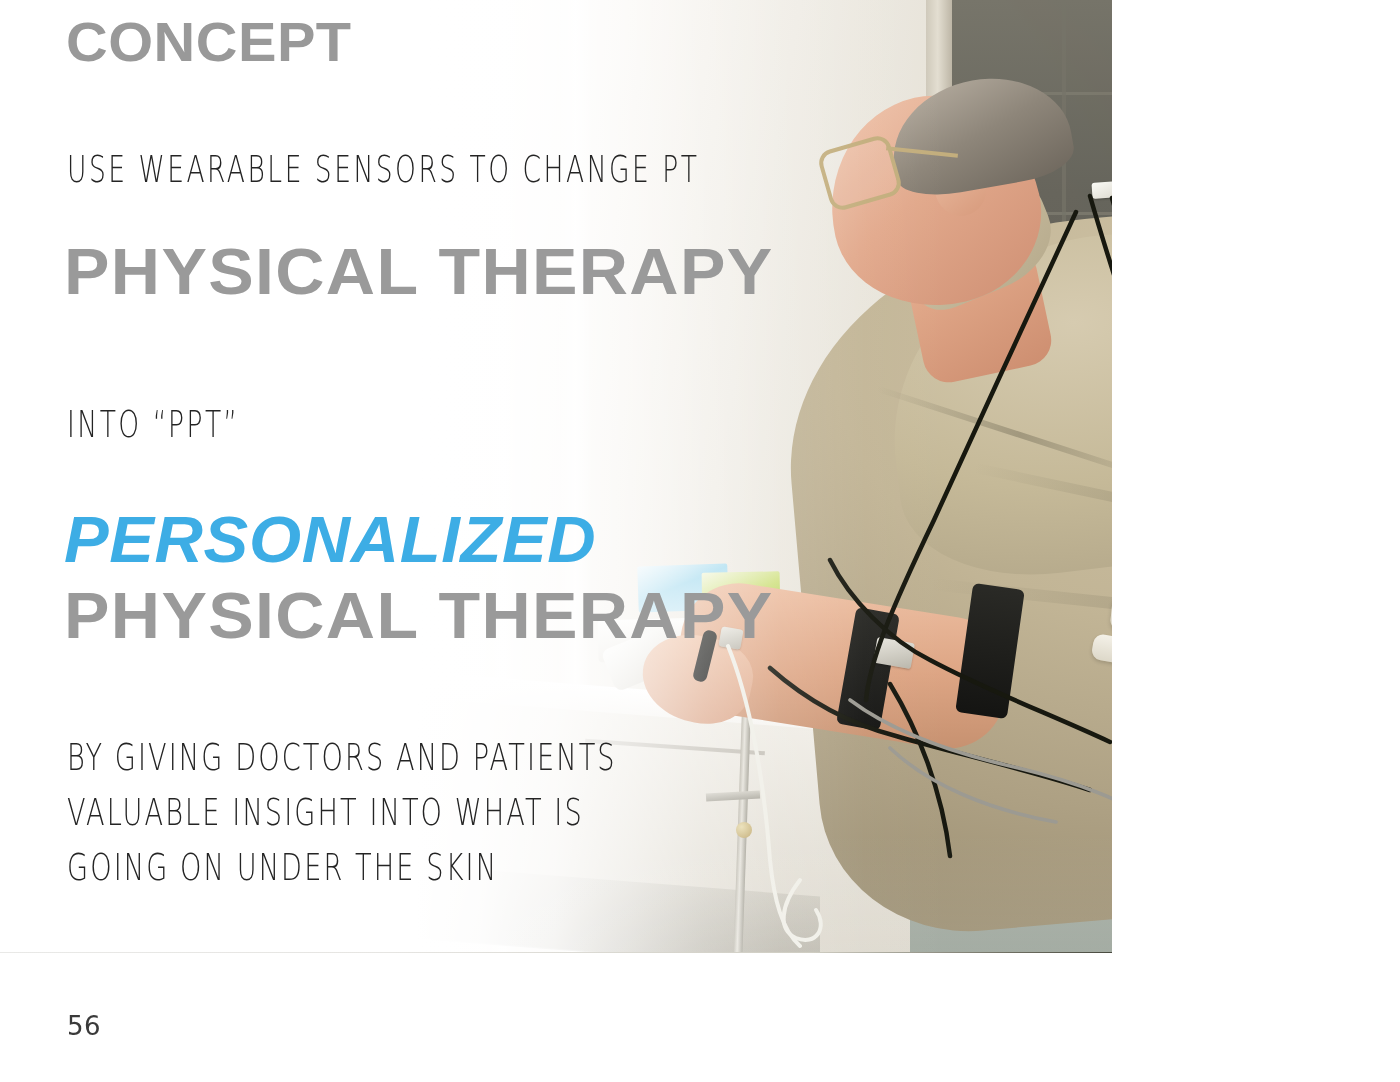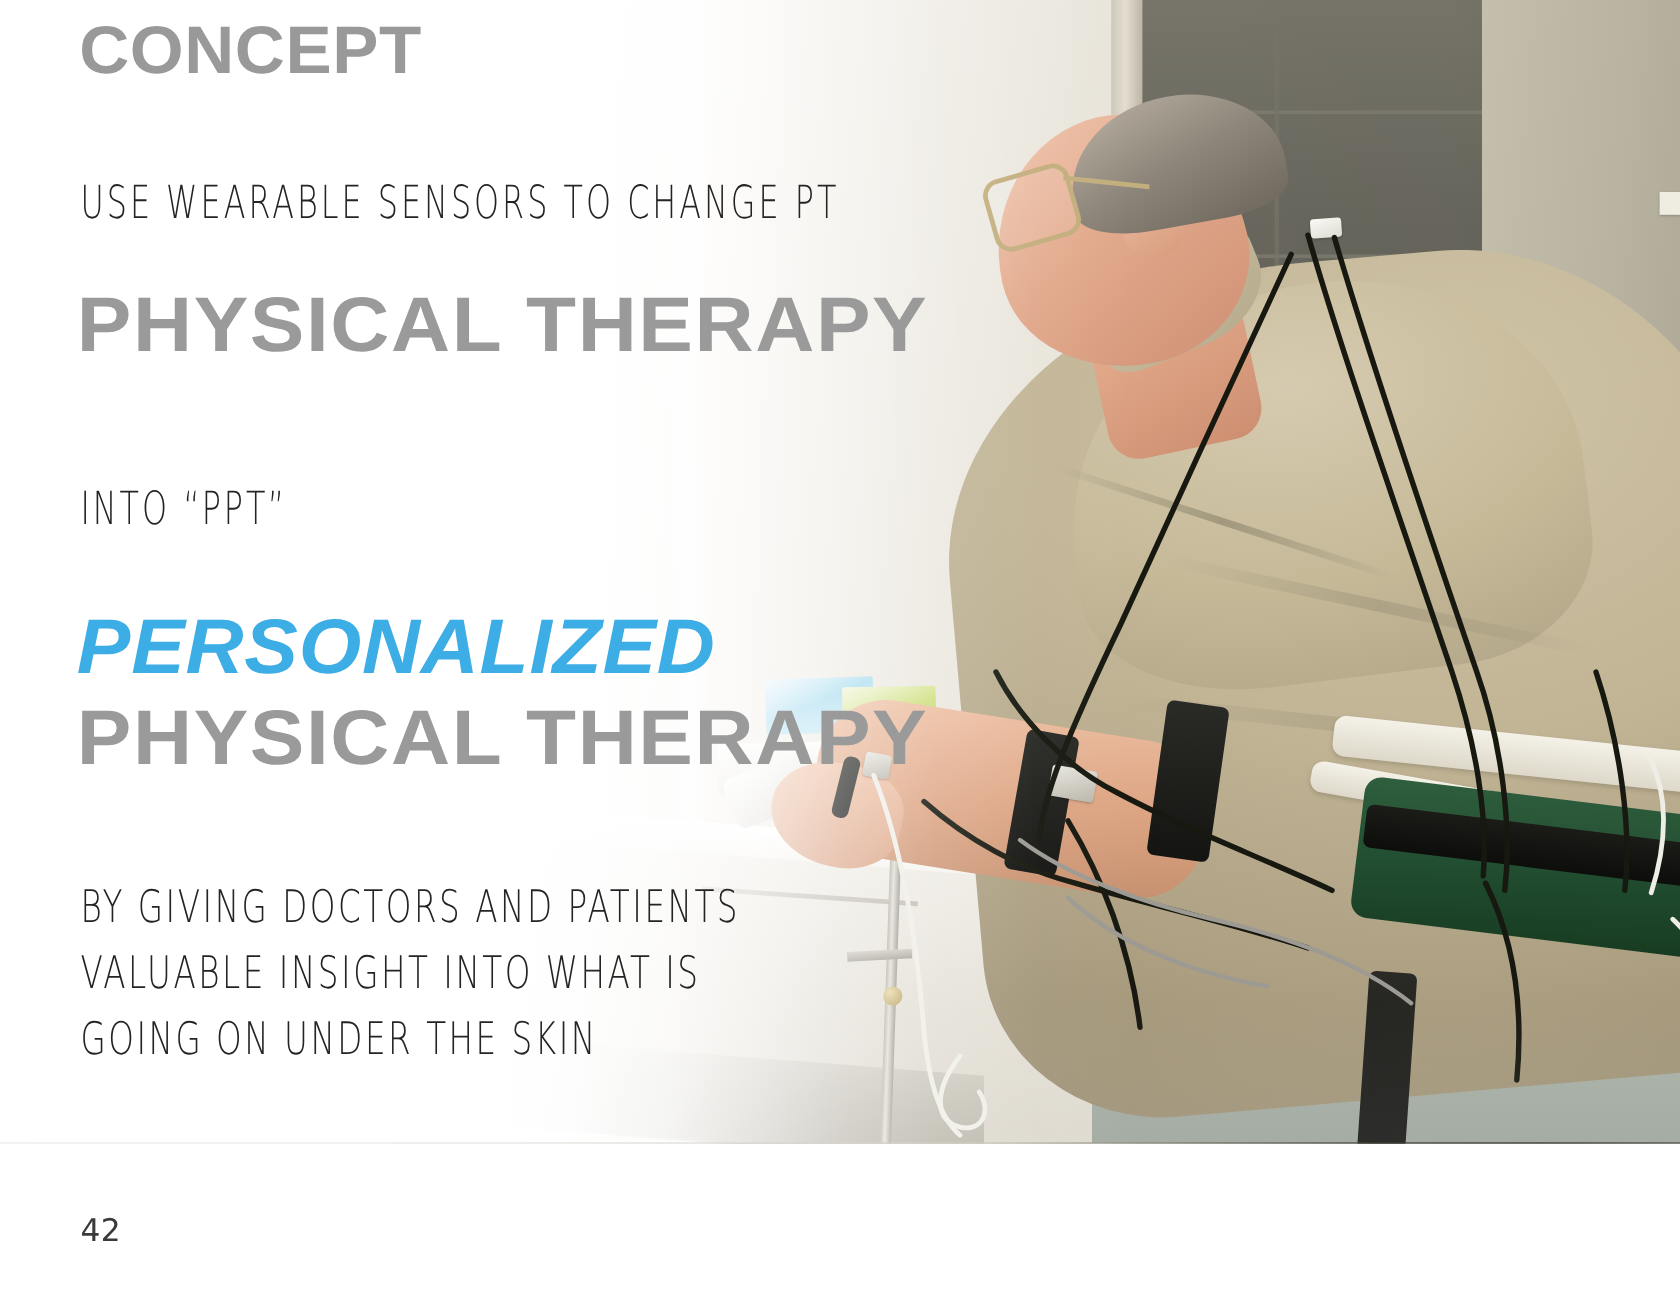--- a/index.html
+++ b/index.html
@@ -6,21 +6,21 @@
 
   html, body {
     width: 1400px;
     height: 1082px;
     background: #ffffff;
     overflow: hidden;
   }
 
   .slide {
     position: relative;
-    width: 1400px;
+    width: 1112px;
     height: 1082px;
     background: #ffffff;
     font-family: "Liberation Sans", sans-serif;
     overflow: hidden;
   }
 
   
   .photo {
     position: absolute;
     left: 330px;
@@ -537,16 +537,16 @@
     <div class="big-gray pt-2">PHYSICAL THERAPY</div>
 
     <div class="body-block">
       <div>BY GIVING DOCTORS AND PATIENTS</div>
       <div>VALUABLE INSIGHT INTO WHAT IS</div>
       <div>GOING ON UNDER THE SKIN</div>
     </div>
 
     <div class="divider"></div>
 
-    <div class="page-num">42</div>
+    <div class="page-num">56</div>
   </div>
 
 </div>
 
 </body></html>

